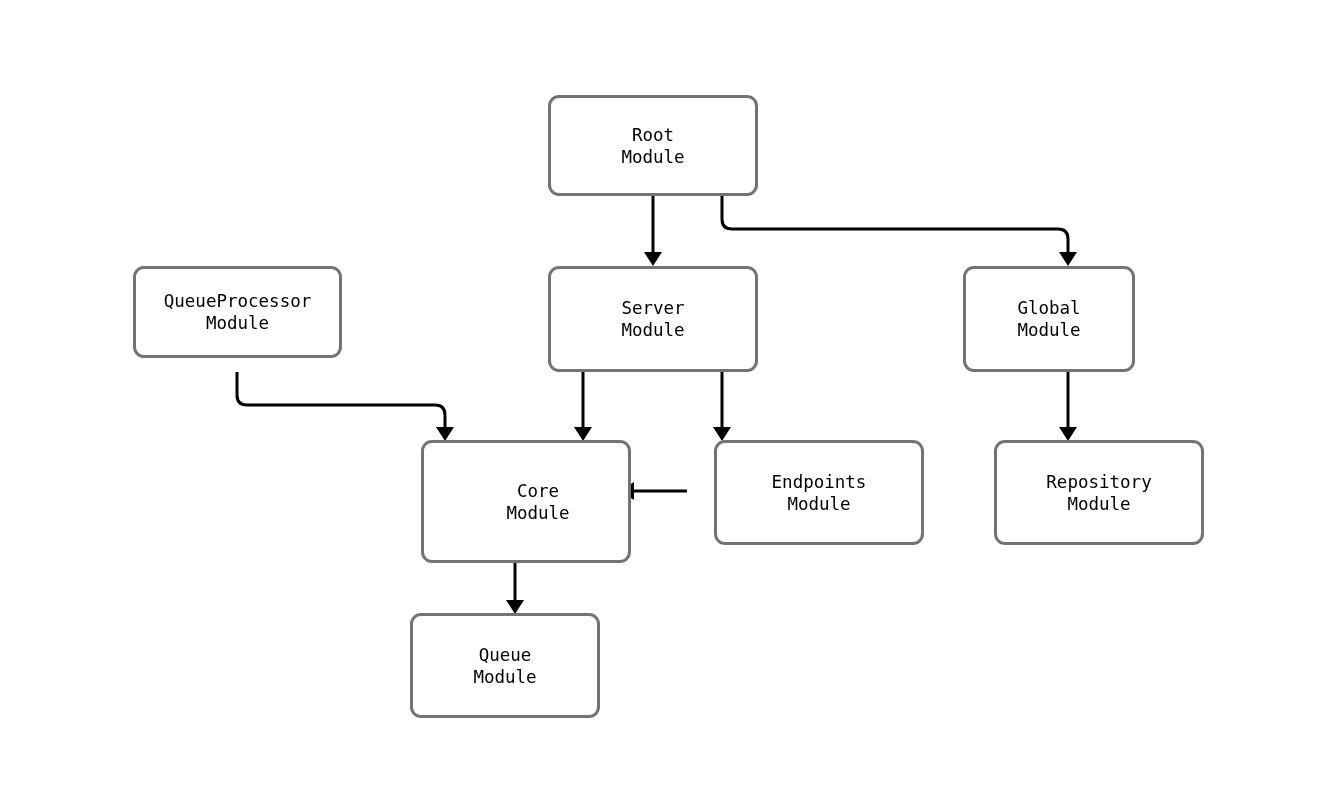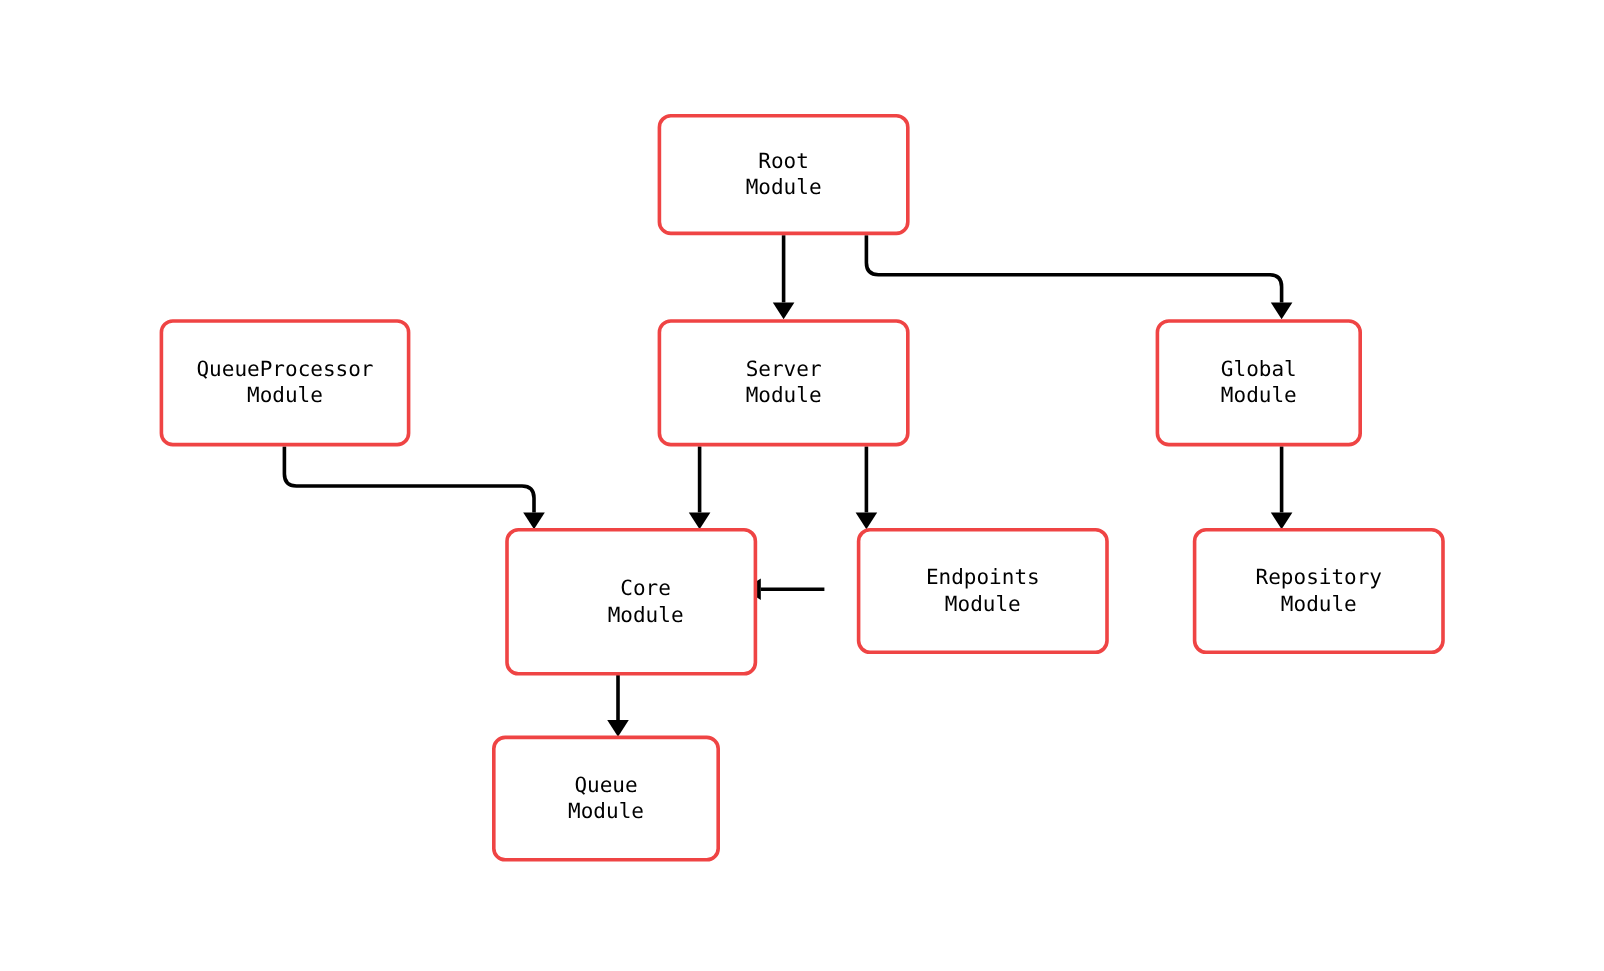--- a/index.html
+++ b/index.html
@@ -19,21 +19,21 @@
     position: absolute;
     left: 0;
     top: 0;
     width: 1337px;
     height: 809px;
   }
   .node-box {
     position: absolute;
     box-sizing: border-box;
     background: #ffffff;
-    border: 3px solid #ef4444;
+    border: 3px solid #737373;
     border-radius: 11px;
     display: flex;
     flex-direction: column;
     align-items: center;
     justify-content: center;
     z-index: 3;
   }
   .node-label {
     font-family: "DejaVu Sans Mono", "Liberation Mono", monospace;
     font-size: 17.5px;
@@ -104,21 +104,21 @@
       <path d="M 515,543 L 515,600" stroke="#000000" stroke-width="3" fill="none"></path>
       <polygon points="506,600 524,600 515,614" fill="#000000"></polygon>
     </g>
   </svg>
 
   <div class="node-box" style="left:548px; top:95px; width:210px; height:101px;">
     <span class="node-label">Root
 Module</span>
   </div>
 
-  <div class="node-box" style="left:133px; top:266px; width:209px; height:106px;">
+  <div class="node-box" style="left:133px; top:266px; width:209px; height:92px;">
     <span class="node-label">QueueProcessor
 Module</span>
   </div>
 
   <div class="node-box" style="left:548px; top:266px; width:210px; height:106px;">
     <span class="node-label">Server
 Module</span>
   </div>
 
   <div class="node-box" style="left:963px; top:266px; width:172px; height:106px;">

